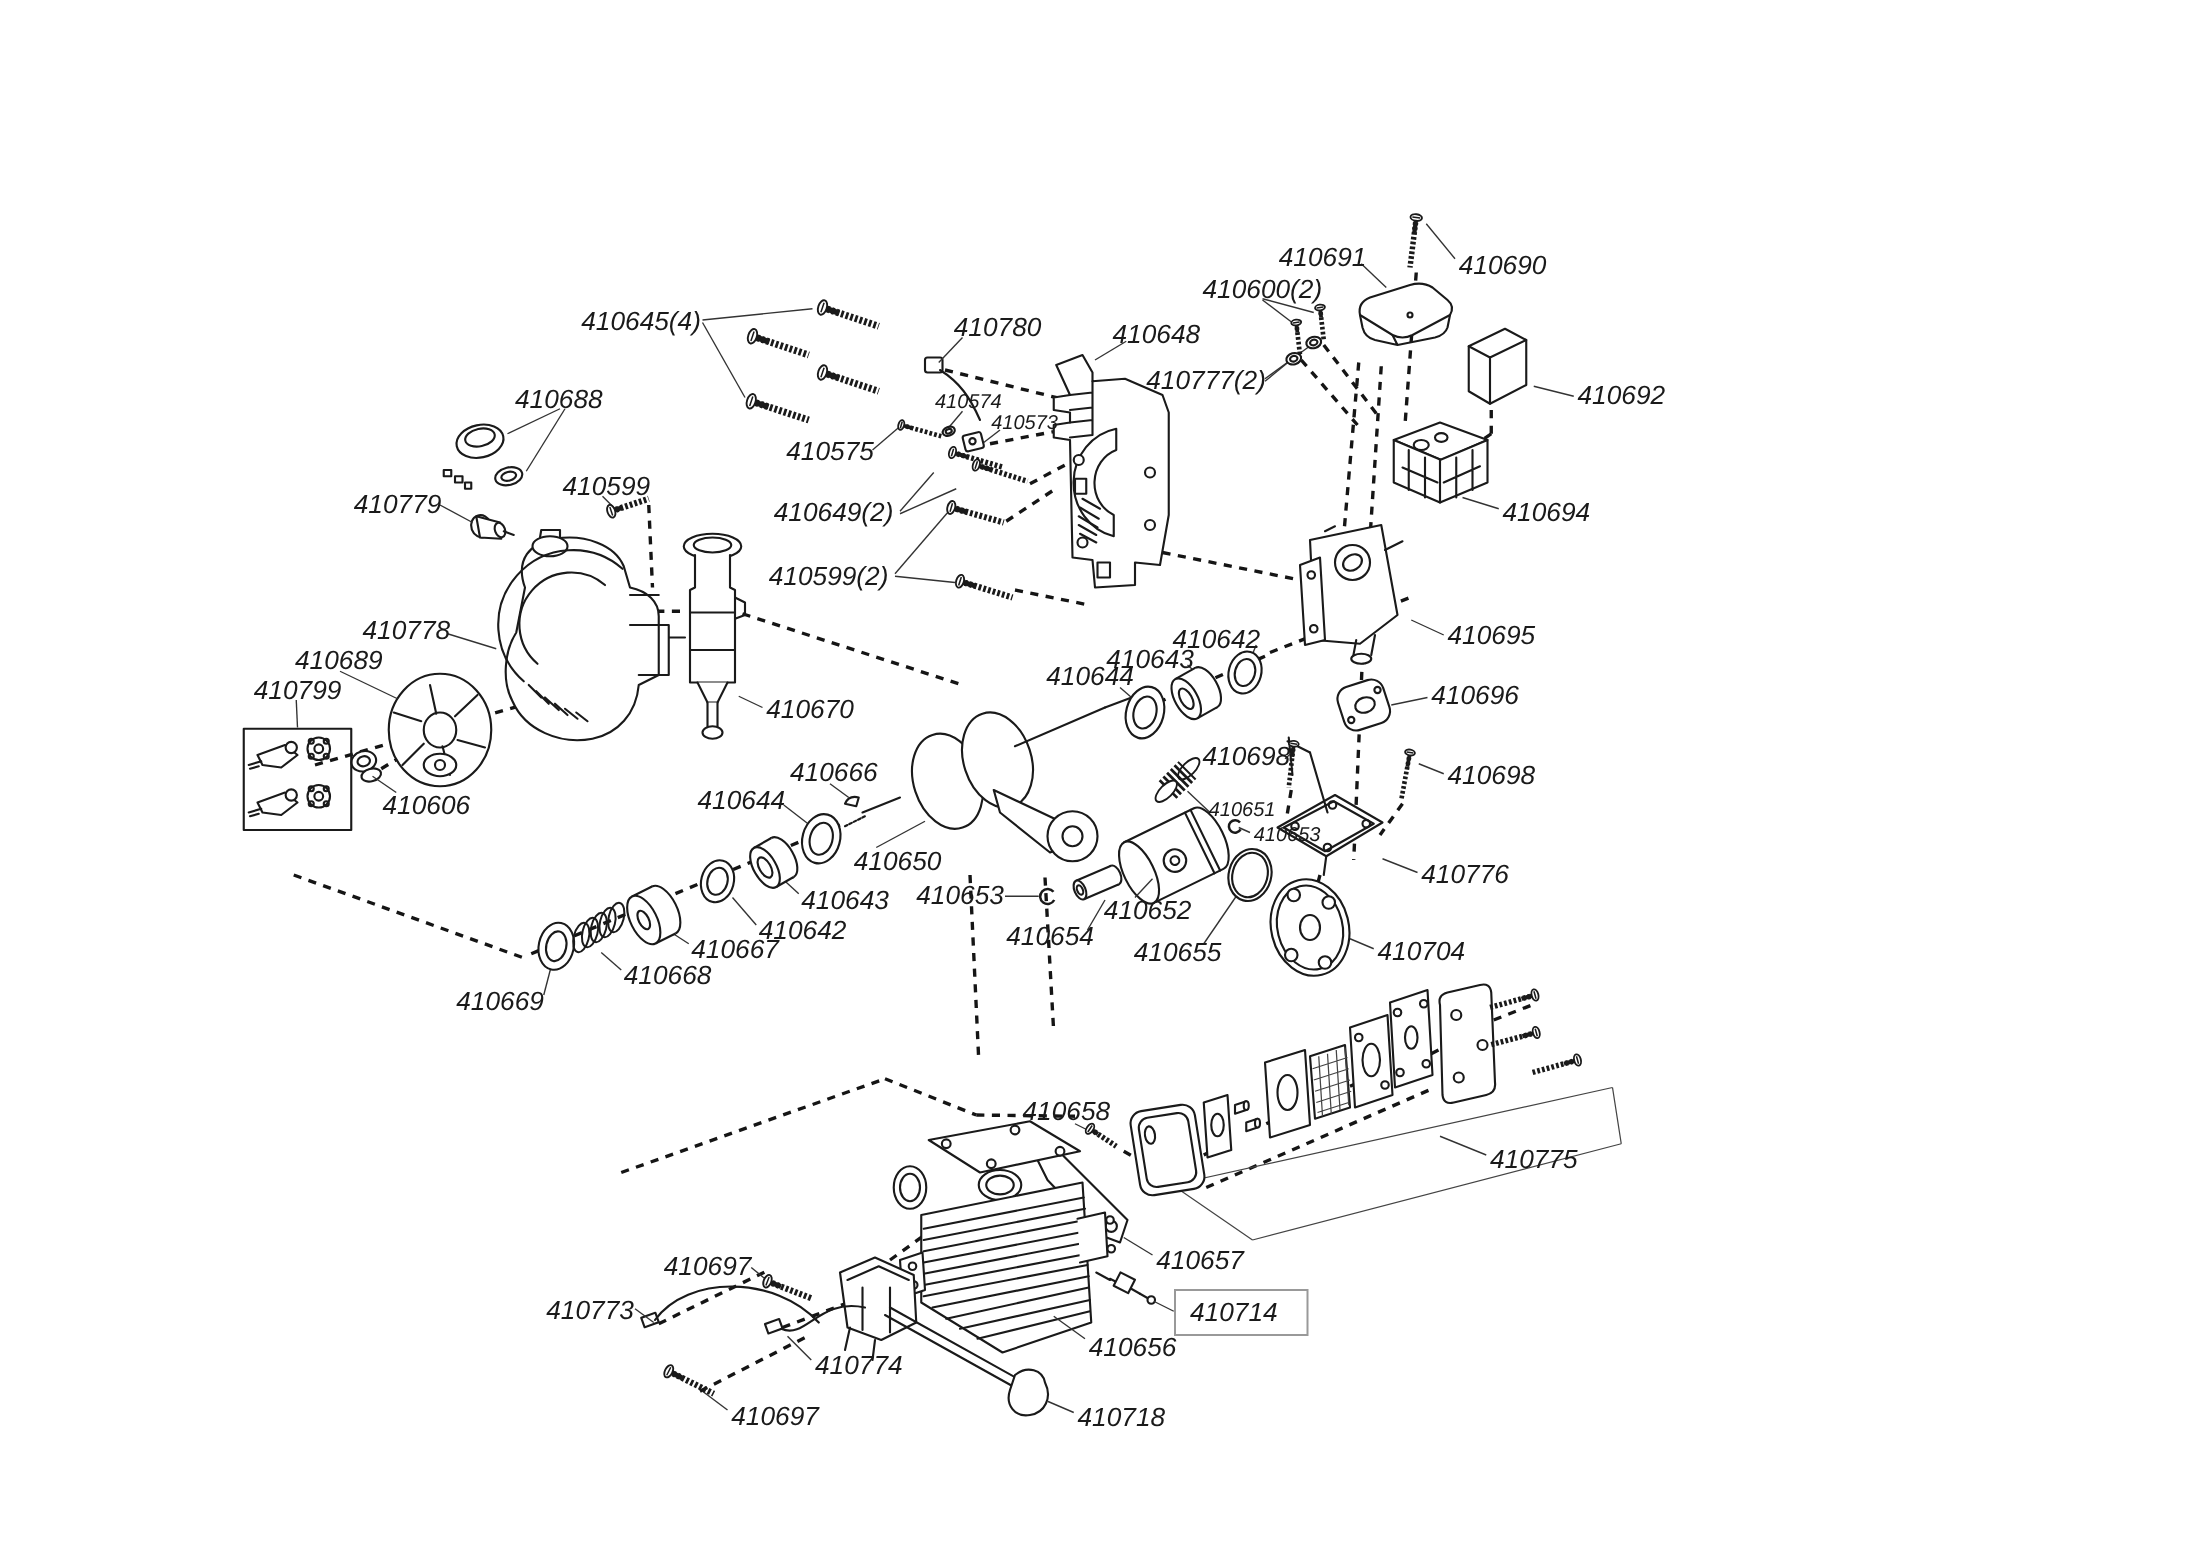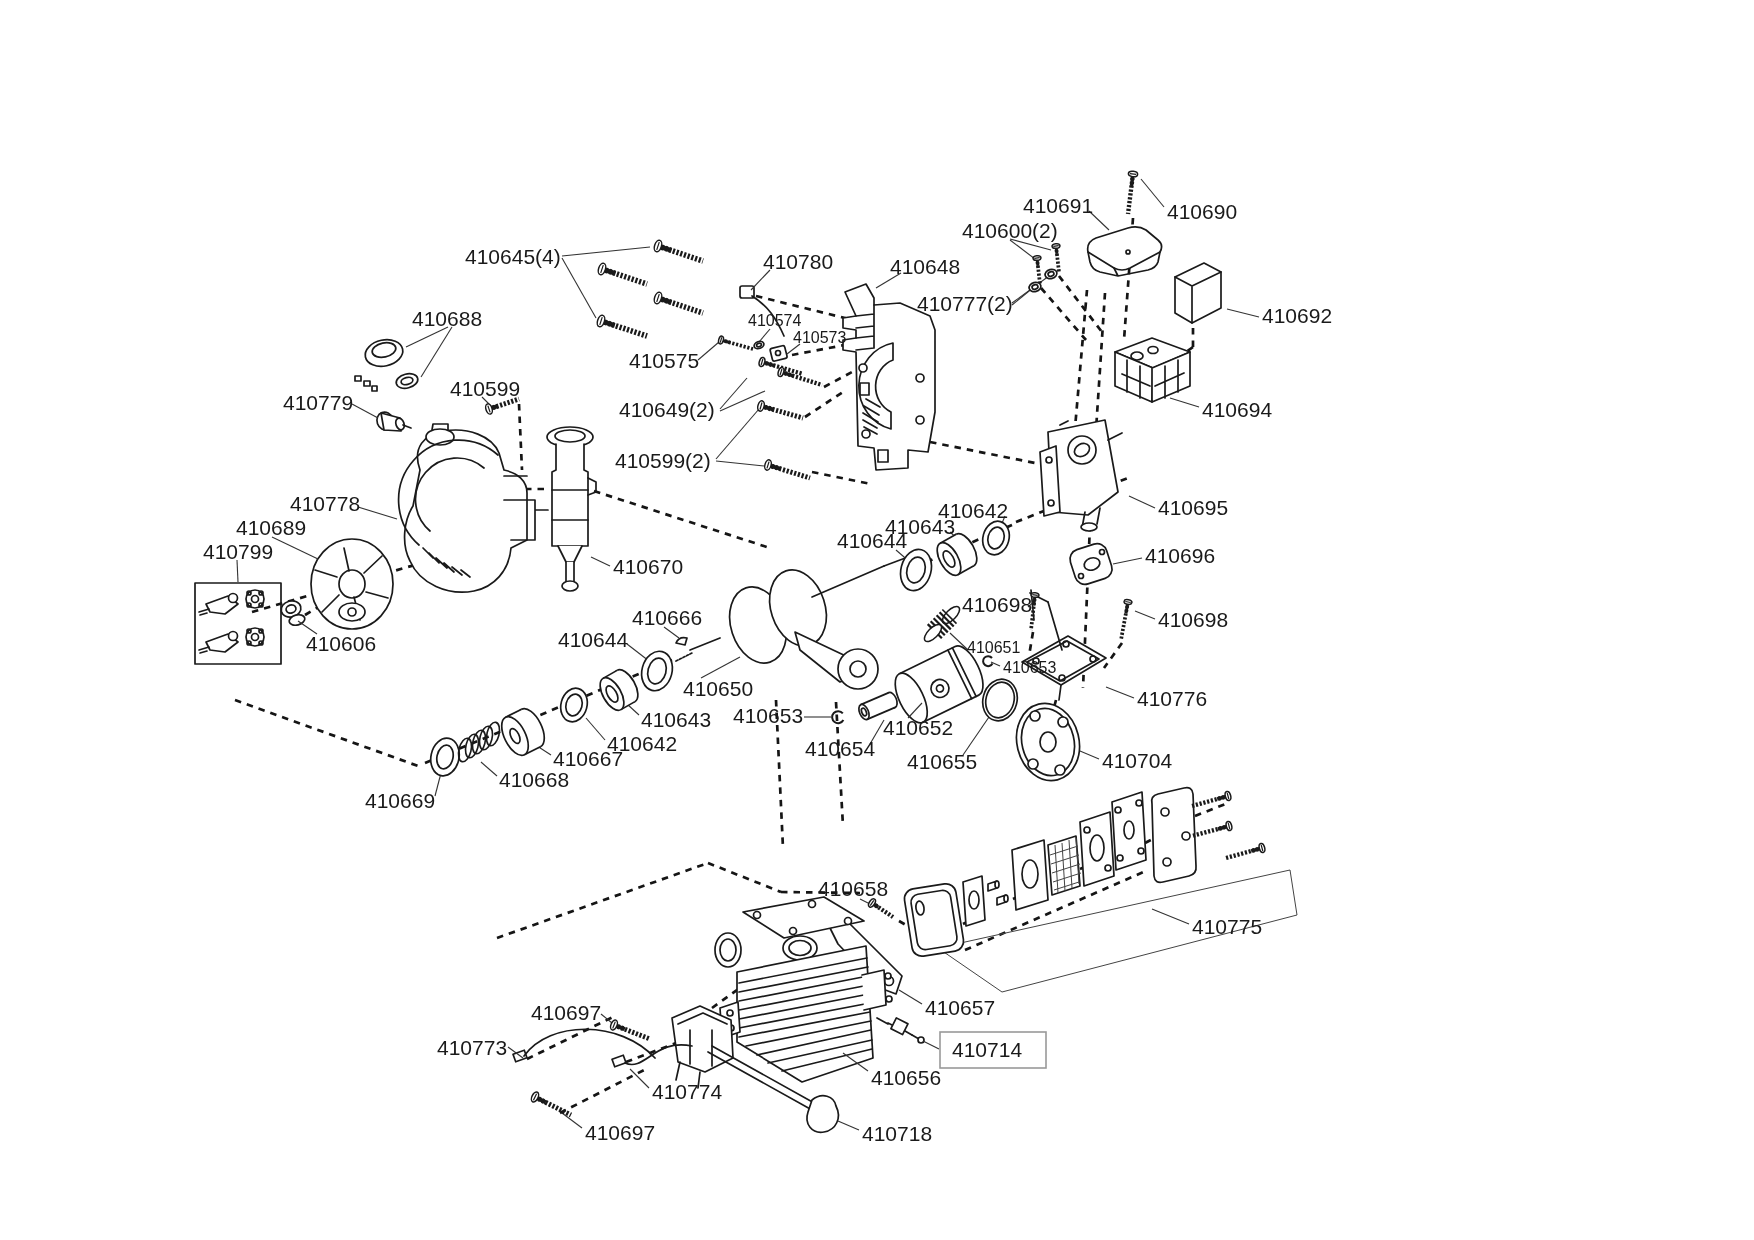--- a/index.html
+++ b/index.html
@@ -1,16 +1,16 @@
 <!DOCTYPE html>
 <html><head>
 <meta charset="utf-8">
 <style>
   html,body{margin:0;padding:0;background:#fff;}
-  .stage{width:1584px;height:1240px;position:relative;background:#fff;overflow:hidden;}
+  .stage{width:1584px;height:1240px;position:relative;background:#fff;overflow:hidden;font-style:italic;}
   svg text{font-family:"Liberation Sans",sans-serif;fill:#1a1a1a;}
   .lead{stroke:#333;stroke-width:1.1;fill:none;}
   .dash{stroke:#151515;stroke-width:2.7;fill:none;stroke-dasharray:6.5 6;}
   .art{stroke:#1a1a1a;stroke-width:1.7;fill:none;stroke-linejoin:round;stroke-linecap:round;}
   .artw{stroke:#1a1a1a;stroke-width:1.7;fill:#fff;stroke-linejoin:round;stroke-linecap:round;}
   .thin{stroke:#444;stroke-width:1;fill:none;}
 </style>
 </head>
 <body>
 

